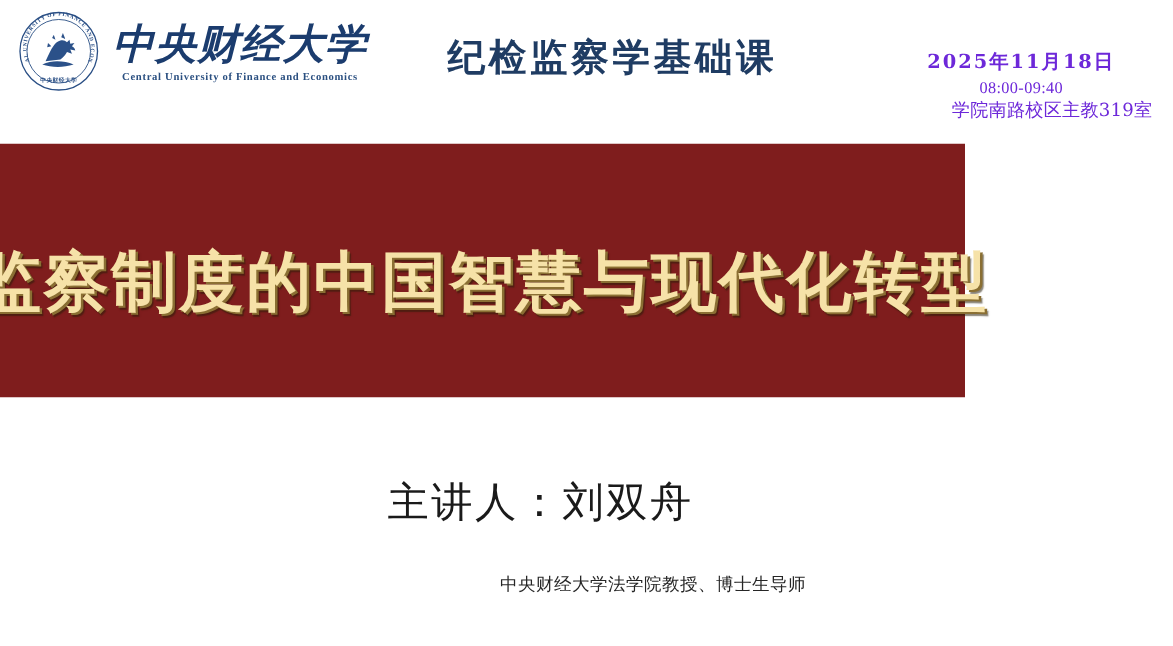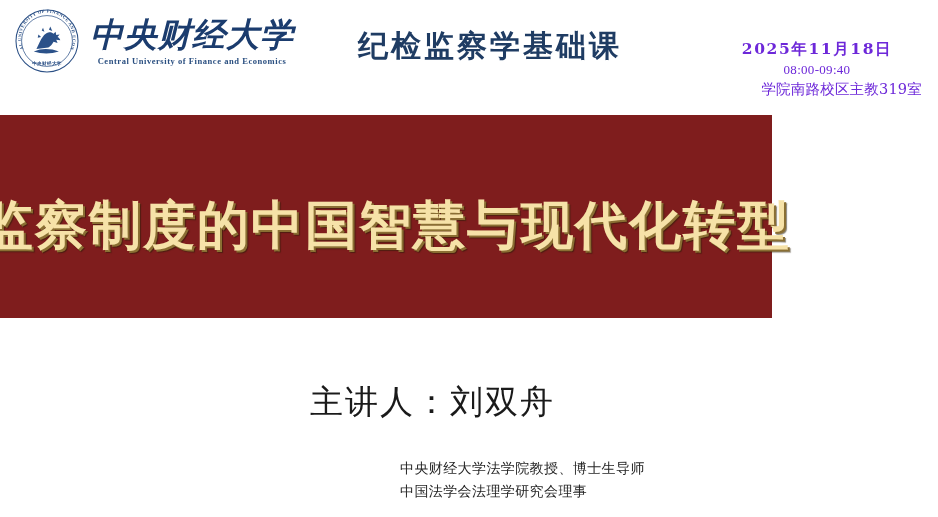--- a/index.html
+++ b/index.html
@@ -232,16 +232,15 @@
   <div class="title-banner">
     <div class="title-text">监察制度的中国智慧与现代化转型</div>
   </div>
 
   <div class="speaker-block"></div>
 
   <div class="speaker-name">主讲人：刘双舟</div>
 
   <div class="credentials">
     <div>中央财经大学法学院教授、博士生导师</div>
-    <div>中国法学会法理学研究会理事</div>
   </div>
 
 </div>
 
 </body></html>

